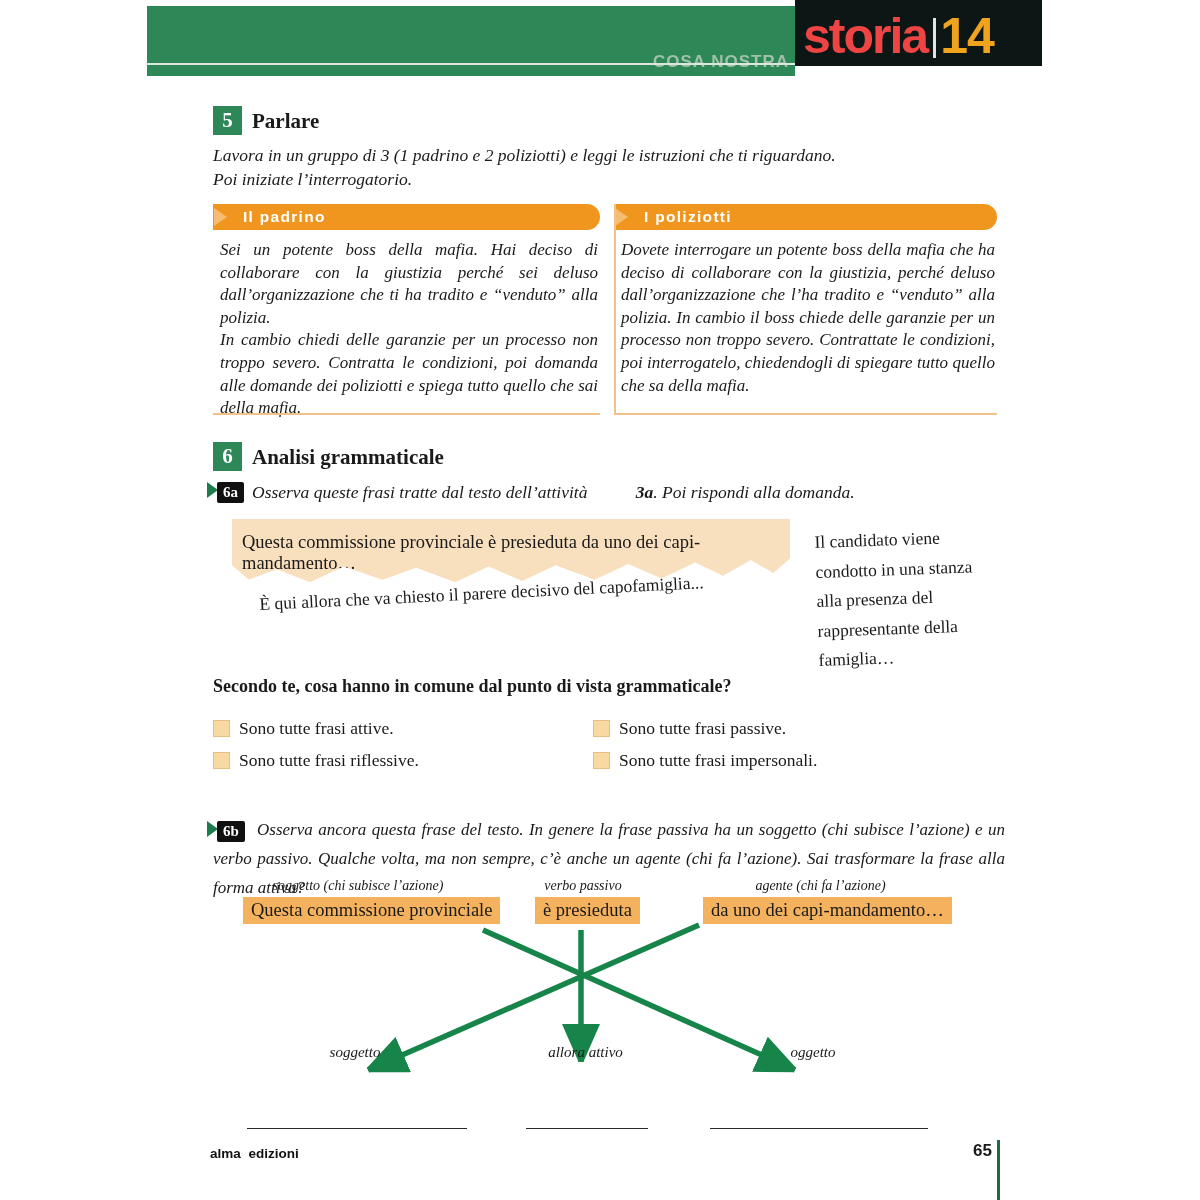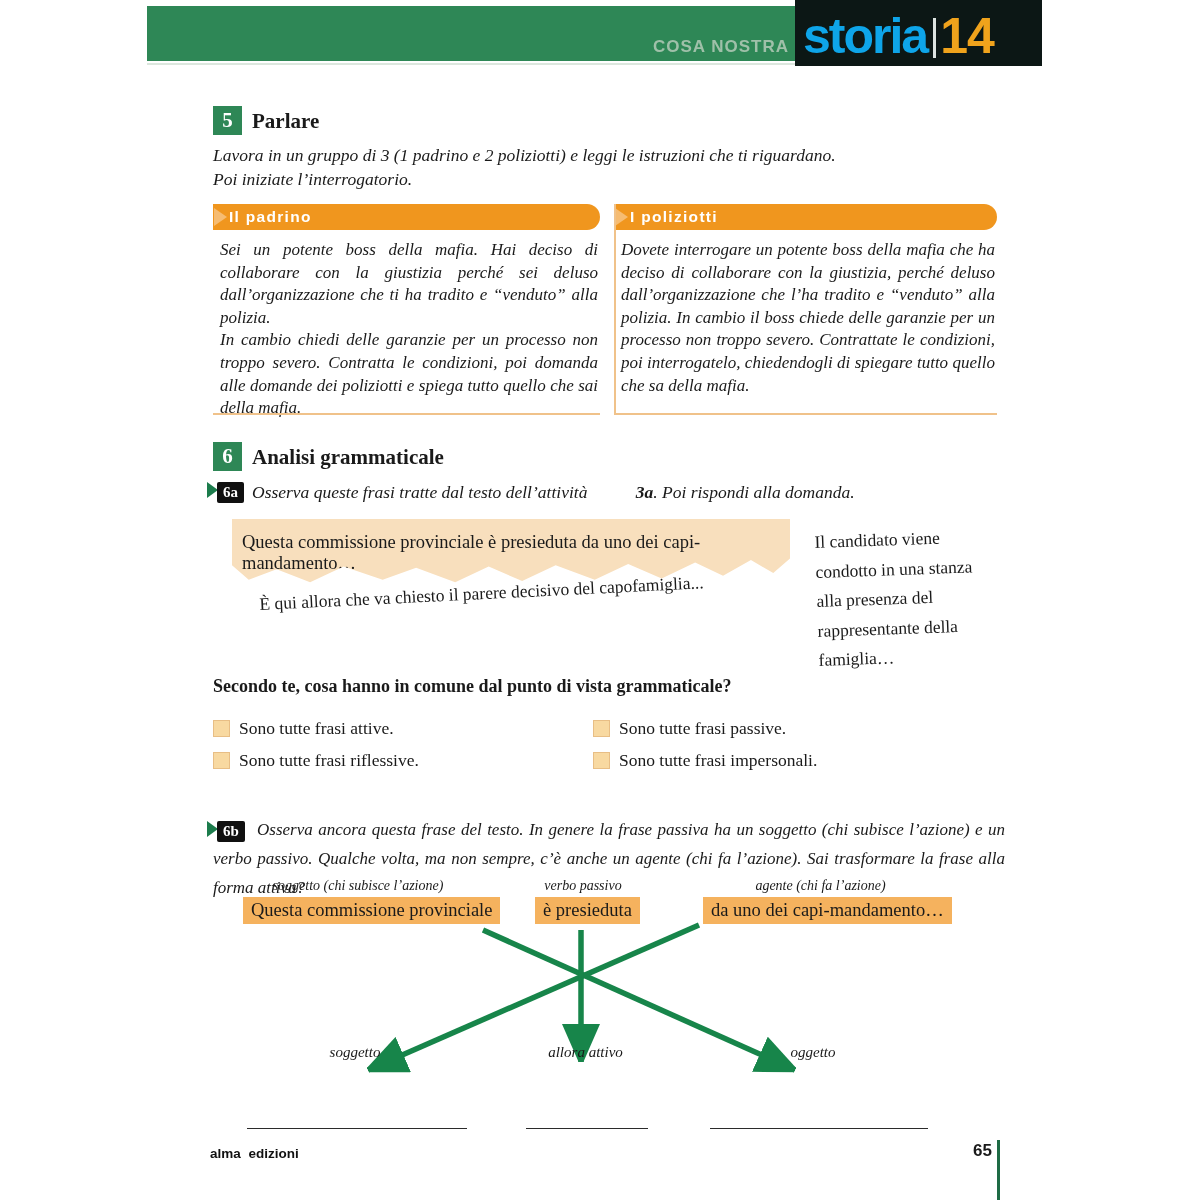--- a/index.html
+++ b/index.html
@@ -18,48 +18,48 @@
     --arrow-green:#17854A;
     --footer-green:#1E6B45;
     --ink:#1a1a1a;
   }
   html,body{margin:0;padding:0;background:#fff;}
   .page{position:relative;width:1200px;height:1200px;background:#ffffff;overflow:hidden;
         font-family:"Liberation Serif", serif;color:var(--ink);}
   .abs{position:absolute;}
 
   
-  .green-bar{left:147px;top:6px;width:648px;height:55px;background:var(--header-green);
+  .green-bar{left:147px;top:6px;width:648px;height:70px;background:var(--header-green);
              display:flex;align-items:flex-end;justify-content:flex-end;}
   .kicker{font-family:"Liberation Sans",sans-serif;font-weight:bold;font-size:17px;
           letter-spacing:1px;color:var(--kicker-green);padding:0 6px 4px 0;}
   .hairline{left:147px;top:63px;width:895px;height:2px;background:#DCE7DE;}
   .black-box{left:795px;top:0;width:247px;height:66px;background:var(--header-black);
              display:flex;align-items:flex-end;padding-left:8px;box-sizing:border-box;}
   .brand{font-family:"Liberation Sans",sans-serif;font-weight:bold;font-size:50px;
-         line-height:60px;letter-spacing:-2px;color:#0ea5e9;}
+         line-height:60px;letter-spacing:-2px;color:#ef4444;}
   .brand-divider{display:inline-block;width:3px;height:40px;background:#DDE4E1;margin:0 4px 8px 6px;}
   .brand-number{font-family:"Liberation Sans",sans-serif;font-weight:bold;font-size:50px;
                 line-height:60px;letter-spacing:-1px;color:var(--brand-orange);}
 
   
   .sec-badge{width:29px;height:29px;background:var(--header-green);color:#fff;
              font-weight:bold;font-size:21px;display:flex;align-items:center;justify-content:center;}
   .sec-title{font-weight:bold;font-size:21px;}
 
   .intro{font-style:italic;font-size:17.5px;line-height:24px;width:660px;}
 
   
   .card{box-sizing:border-box;}
   .card-bar{position:relative;height:26px;background:var(--bar-orange);border-radius:0 13px 13px 0;}
   .bar-arrow{position:absolute;left:1px;top:4px;width:0;height:0;
              border-top:9px solid transparent;border-bottom:9px solid transparent;
              border-left:13px solid var(--bar-arrow);}
   .card-bar-label{font-family:"Liberation Sans",sans-serif;font-weight:bold;font-size:15.5px;
-                  letter-spacing:1.3px;color:#fff;line-height:26px;padding-left:16px;}
+                  letter-spacing:1.3px;color:#fff;line-height:26px;padding-left:30px;}
   .card-body{padding:9px 2px 0 7px;font-style:italic;font-size:17px;line-height:22.6px;text-align:justify;}
   .card-body p{margin:0;}
   .v-rule{position:absolute;left:0;top:0;bottom:0;width:2px;background:var(--rule-tan);}
   .h-rule{position:absolute;left:0;right:0;bottom:0;height:2px;background:var(--rule-tan);}
 
   
   .tag{display:flex;}
   .tag-arrow{width:0;height:0;border-top:8px solid transparent;border-bottom:8px solid transparent;
              border-left:11px solid var(--tag-green);}
   .tag-box{background:#101010;color:#fff;font-weight:bold;font-size:15px;line-height:19px;

